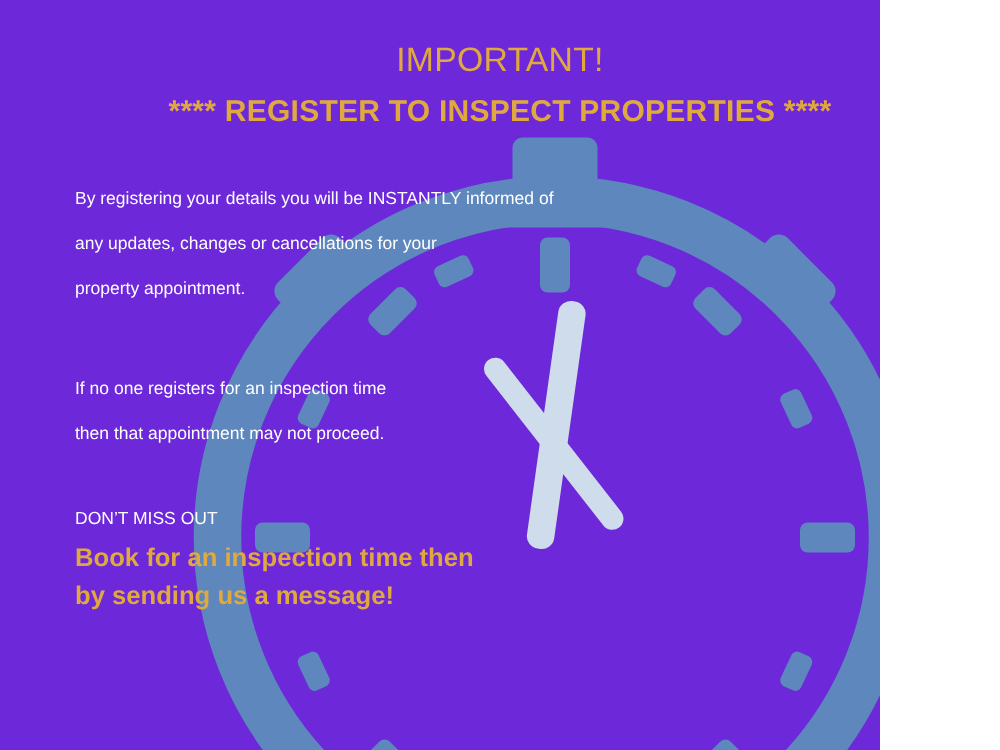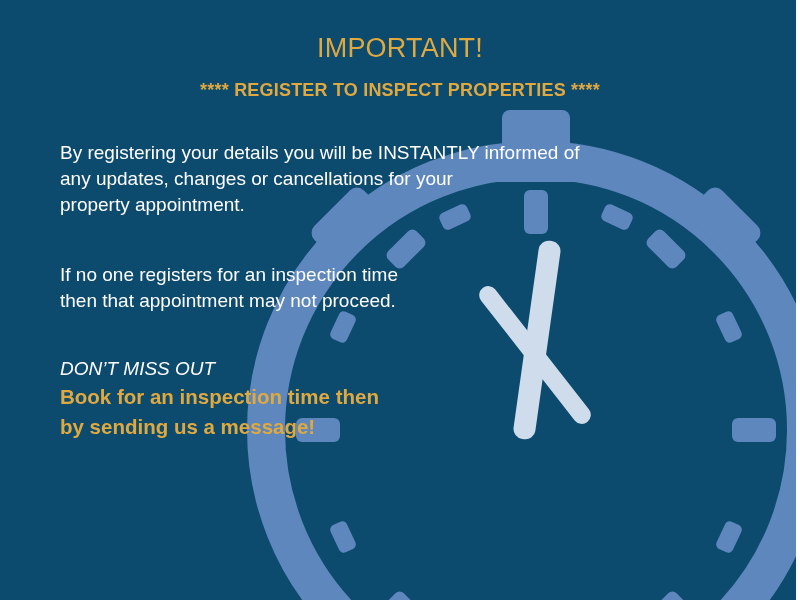--- a/index.html
+++ b/index.html
@@ -7,23 +7,23 @@
     padding: 0;
   }
   body {
     width: 800px;
     height: 600px;
     overflow: hidden;
     font-family: "Liberation Sans", sans-serif;
   }
   .slide {
     position: relative;
-    width: 796px;
+    width: 704px;
     height: 600px;
-    background: #0c4a6e;
+    background: #6d28d9;
     overflow: hidden;
   }
 
   
   .clock-art {
     position: absolute;
     right: -60px;
     bottom: -120px;
     width: 640px;
     height: 640px;
@@ -44,41 +44,41 @@
   }
   .title-1 {
     color: #e0a940;
     font-size: 27px;
     line-height: 36px;
     font-weight: normal;
     letter-spacing: 0.2px;
   }
   .title-2 {
     color: #e0a940;
-    font-size: 18px;
+    font-size: 24px;
     line-height: 36px;
     font-weight: bold;
     margin-top: 6px;
     letter-spacing: 0.2px;
   }
   .body-block {
     position: absolute;
     left: 60px;
     top: 140px;
     width: 660px;
   }
   .para {
     color: #ffffff;
-    font-size: 19px;
-    line-height: 26px;
+    font-size: 14px;
+    line-height: 36px;
     font-weight: normal;
     white-space: pre-line;
   }
   .para.gap-1 { margin-top: 44px; }
-  .para.gap-2 { margin-top: 42px; font-style: italic; }
+  .para.gap-2 { margin-top: 32px; }
   .cta {
     color: #e0a940;
     font-size: 20.5px;
     line-height: 30px;
     font-weight: bold;
     white-space: pre-line;
   }
 </style>
 </head>
 <body>

